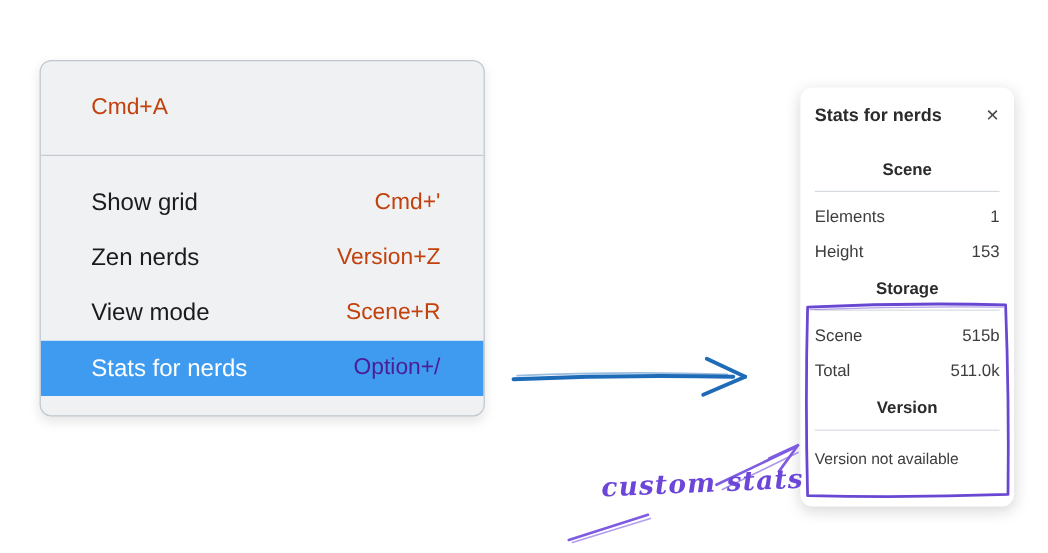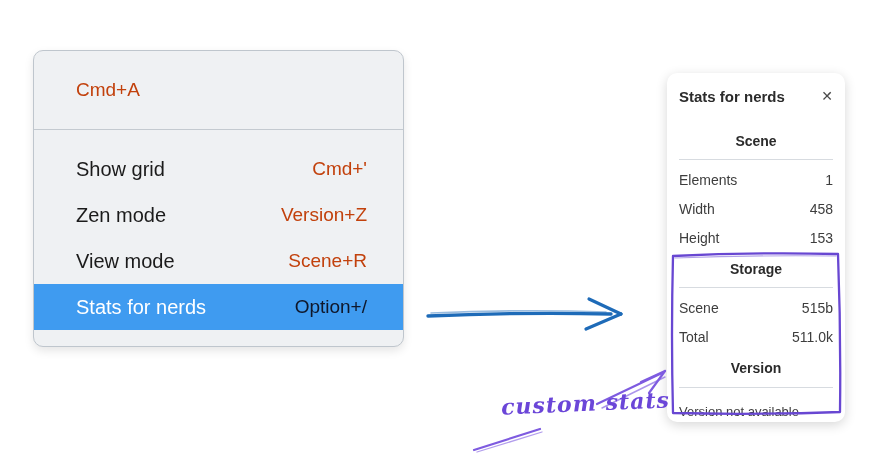--- a/index.html
+++ b/index.html
@@ -37,21 +37,21 @@
     cursor: default;
   }
   .menu-item .shortcut {
     color: #c2410c;
     font-size: 19px;
   }
   .menu-item.selected {
     background: #3f9bf0;
     color: #ffffff;
   }
-  .menu-item.selected .shortcut { color: #0f172a; }
+  .menu-item.selected .shortcut { color: #4c1d95; }
   .menu-divider {
     height: 1px;
     background: #c4cad0;
   }
 
   
   .stats-panel {
     position: absolute;
     left: 667px;
     top: 73px;
@@ -142,21 +142,21 @@
         <span class="shortcut">Cmd+A</span>
       </div>
     </div>
     <div class="menu-divider"></div>
     <div class="menu-section">
       <div class="menu-item">
         <span>Show grid</span>
         <span class="shortcut">Cmd+'</span>
       </div>
       <div class="menu-item">
-        <span>Zen mode</span>
+        <span>Zen nerds</span>
         <span class="shortcut">Version+Z</span>
       </div>
       <div class="menu-item">
         <span>View mode</span>
         <span class="shortcut">Scene+R</span>
       </div>
       <div class="menu-item selected">
         <span>Stats for nerds</span>
         <span class="shortcut">Option+/</span>
       </div>
@@ -168,24 +168,20 @@
       <span class="panel-title">Stats for nerds</span>
       <span class="panel-close">✕</span>
     </div>
 
     <div>
       <div class="sec-head first">Scene</div>
       <div class="sec-divider"></div>
       <div class="stat-row">
         <span>Elements</span>
         <span>1</span>
-      </div>
-      <div class="stat-row">
-        <span>Width</span>
-        <span>458</span>
       </div>
       <div class="stat-row">
         <span>Height</span>
         <span>153</span>
       </div>
     </div>
 
     <div>
       <div class="sec-head">Storage</div>
       <div class="sec-divider"></div>

